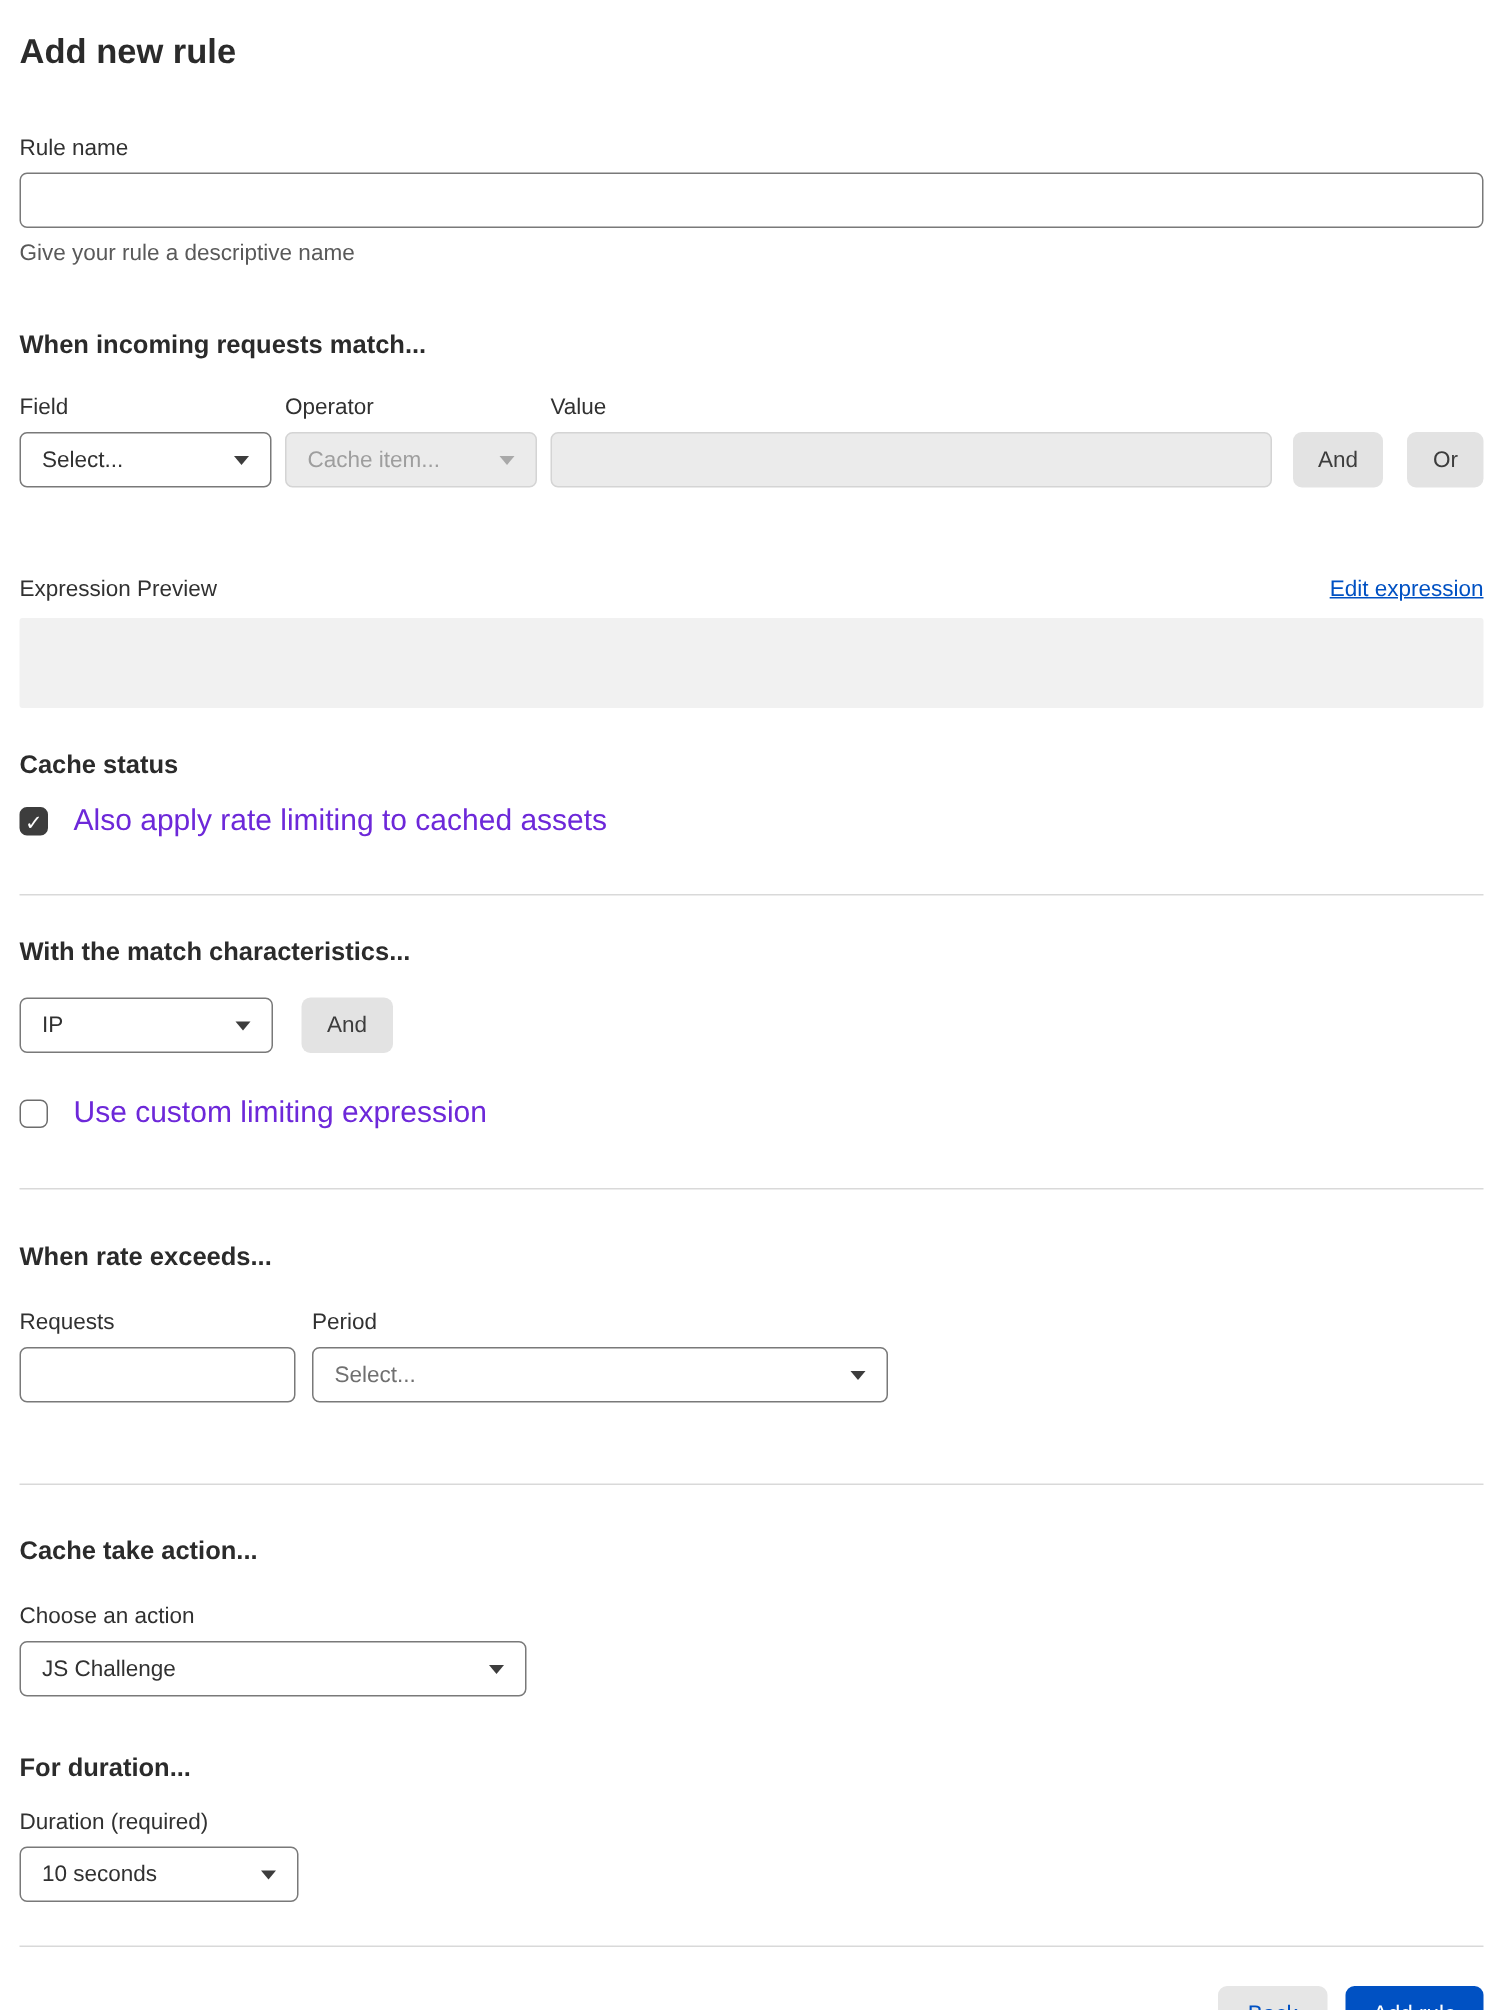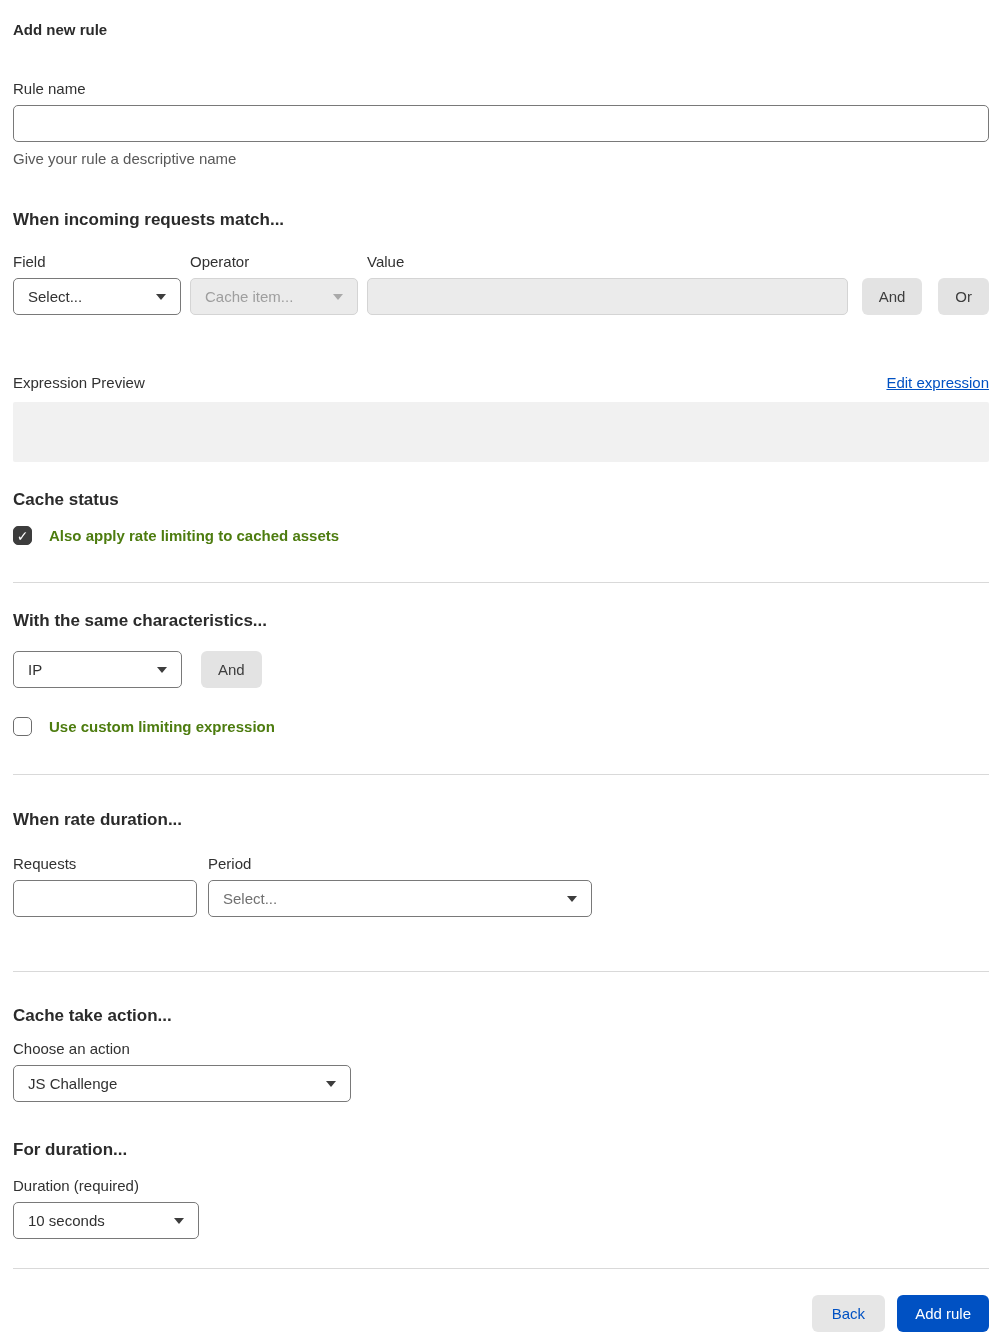--- a/index.html
+++ b/index.html
@@ -5,21 +5,21 @@
   * { box-sizing: border-box; margin: 0; padding: 0; }
   html, body { background: #ffffff; }
   body {
     width: 1002px;
     font-family: "Liberation Sans", "DejaVu Sans", sans-serif;
     color: #313131;
   }
   .container { padding: 21px 13px 12px 13px; }
 
   .page-title {
-    font-size: 15px;
+    font-size: 23px;
     font-weight: 700;
     color: #2b2b2b;
     margin-bottom: 42px;
   }
 
   .field-label {
     font-size: 15px;
     color: #313131;
     margin-bottom: 8px;
     display: block;
@@ -157,21 +157,21 @@
   .checkbox.unchecked {
     background: #fff;
     border: 1px solid #6d6d6d;
   }
   .checkbox .check-glyph {
     color: #fff;
     font-size: 14px;
     font-weight: 700;
     line-height: 1;
   }
-  .checkbox-label { font-size: 15px; color: #4d7c0f; cursor: default; font-weight: bold; }
+  .checkbox-label { font-size: 20px; color: #6d28d9; cursor: default; }
 
   .divider {
     border: none;
     border-top: 1px solid #d9d9d9;
     height: 0;
   }
   .div-1 { margin-top: 37px; }
   .div-2 { margin-top: 38px; }
   .div-3 { margin-top: 54px; }
   .div-4 { margin-top: 29px; }
@@ -190,21 +190,21 @@
   .rate-row {
     display: flex;
     gap: 11px;
     margin-top: 25px;
   }
   .rate-col { display: flex; flex-direction: column; }
   .col-requests { width: 184px; }
   .col-period { width: 384px; }
 
   .action-section { margin-top: 34px; }
-  .action-label { margin-top: 14px; }
+  .action-label { margin-top: 25px; }
   .action-select { width: 338px; margin-top: 0; }
 
   .duration-section { margin-top: 38px; }
   .duration-label { margin-top: 17px; }
   .duration-select { width: 186px; }
 
   .footer {
     display: flex;
     justify-content: flex-end;
     gap: 12px;
@@ -276,38 +276,38 @@
       <span class="checkbox checked">
         <span class="check-glyph">✓</span>
       </span>
       <span class="checkbox-label">Also apply rate limiting to cached assets</span>
     </div>
   </div>
 
   <hr class="divider div-1">
 
   <div class="char-section">
-    <h2 class="section-heading">With the same characteristics...</h2>
+    <h2 class="section-heading">With the match characteristics...</h2>
     <div class="char-row">
       <div class="select-box char-select">
         <span>IP</span>
         <span class="caret"></span>
       </div>
       <button class="btn btn-gray">And</button>
     </div>
     <div class="checkbox-row char-checkbox-row">
       <span class="checkbox unchecked"></span>
       <span class="checkbox-label">Use custom limiting expression</span>
     </div>
   </div>
 
   <hr class="divider div-2">
 
   <div class="rate-section">
-    <h2 class="section-heading">When rate duration...</h2>
+    <h2 class="section-heading">When rate exceeds...</h2>
     <div class="rate-row">
       <div class="rate-col col-requests">
         <label class="field-label">Requests</label>
         <input class="text-input" type="text" value="" style="">
       </div>
       <div class="rate-col col-period">
         <label class="field-label">Period</label>
         <div class="select-box">
           <span style="color:#707070">Select...</span>
           <span class="caret"></span>

